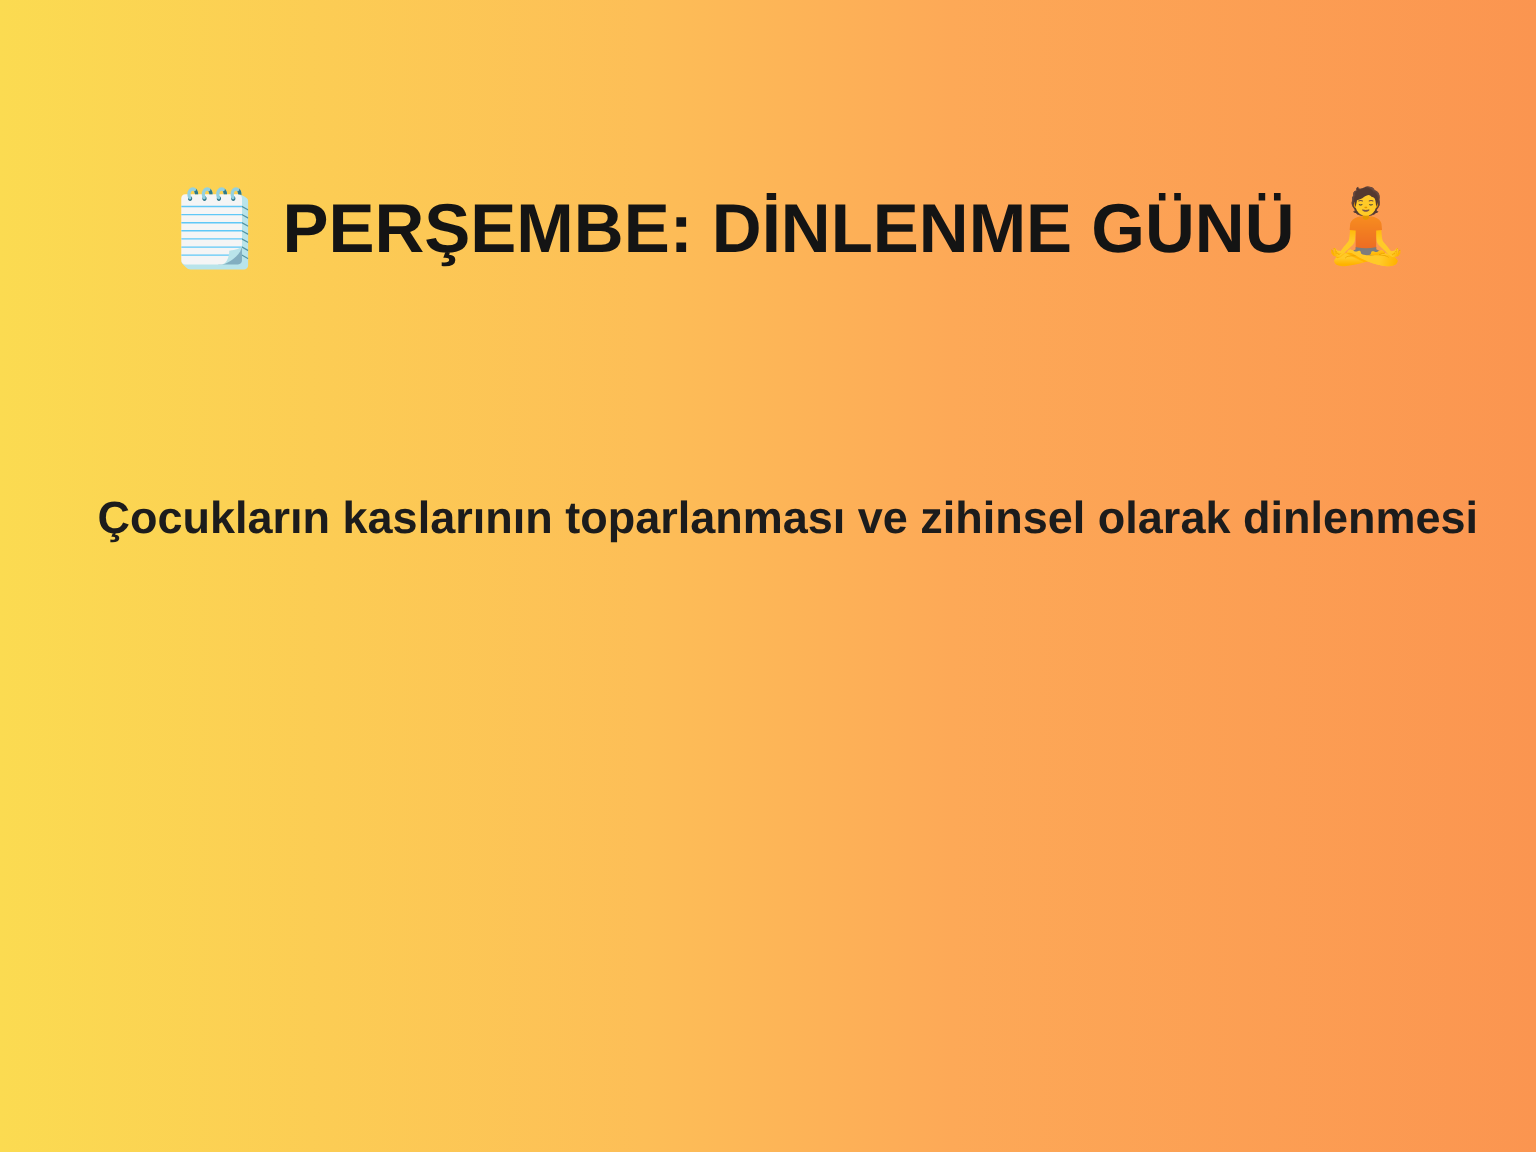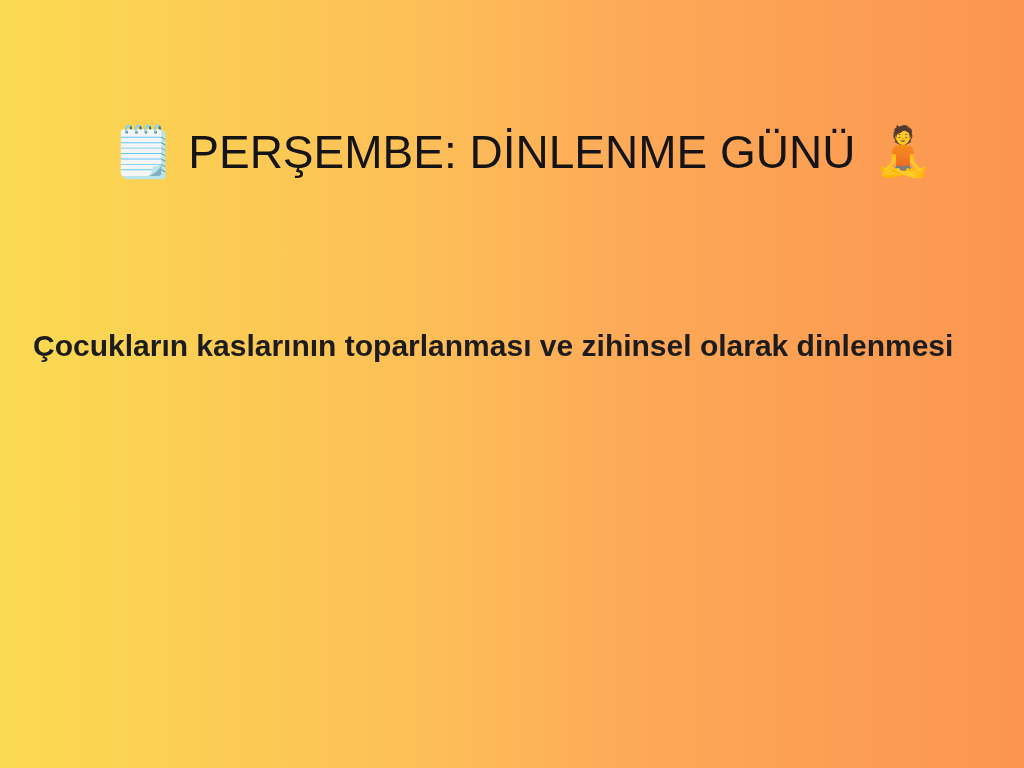--- a/index.html
+++ b/index.html
@@ -42,41 +42,42 @@
   .title-emoji-right {
     font-size: 48px;
     line-height: 1;
     display: inline-block;
     margin-left: 18px;
   }
 
   .title-text {
     font-family: "Liberation Sans", sans-serif;
     font-size: 46px;
-    font-weight: 400;
+    font-weight: 700;
     color: #141414;
     letter-spacing: 0px;
     line-height: 1.15;
   }
 
   
   .body-block {
     position: absolute;
     left: 33px;
     top: 326px;
     width: 960px;
   }
 
   .body-line {
     font-family: "Liberation Sans", sans-serif;
     font-size: 30px;
     font-weight: 700;
     color: #1C1C1C;
     line-height: 40px;
     white-space: nowrap;
+    margin-left: 32px;
   }
 </style>
 </head>
 <body>
 
 <div class="slide">
 
   <div class="title-row">
     <span class="title-emoji-left">🗒️</span>
     <span class="title-text">PERŞEMBE: DİNLENME GÜNÜ</span>

